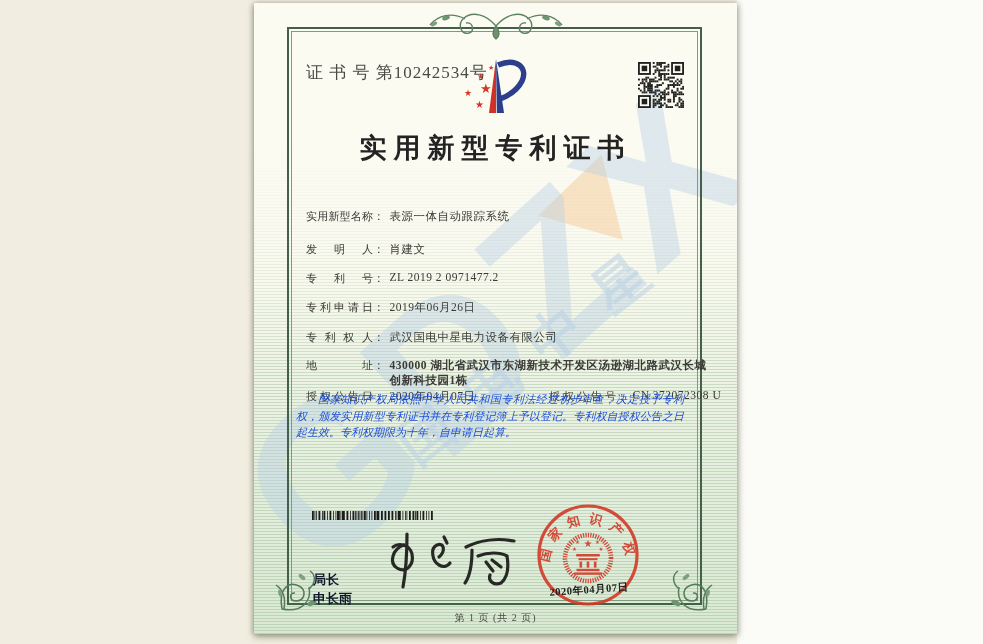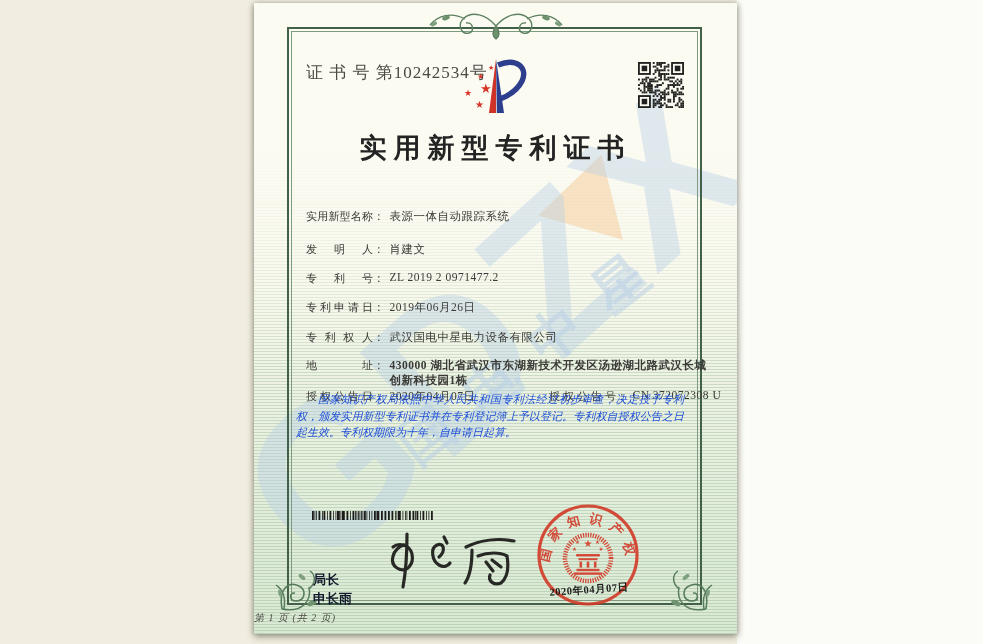--- a/index.html
+++ b/index.html
@@ -83,21 +83,21 @@
     position:absolute;left:59px;top:567px;
     font-family:"Liberation Sans","DejaVu Sans",sans-serif;
     font-size:13px;font-weight:bold;color:#0f172a;line-height:19px;
   }
   .signature{position:absolute;left:128px;top:526px;width:150px;height:62px;}
   .seal{position:absolute;left:281px;top:499px;width:106px;height:106px;opacity:.9;}
   .seal-date{
     position:absolute;left:286px;top:580px;width:98px;text-align:center;
     font-size:10.5px;font-weight:bold;color:#20201e;transform:rotate(-4deg);letter-spacing:.5px;
   }
-  .footer{position:absolute;left:0;top:608px;width:100%;text-align:left;font-size:10px;color:#4c4c46;letter-spacing:1px;font-style:italic;}
+  .footer{position:absolute;left:0;top:608px;width:100%;text-align:center;font-size:10px;color:#4c4c46;letter-spacing:1px;}
 </style>
 </head>
 <body>
 
 <div class="bg-right"></div>
 
 <div class="page">
 
   <div class="guilloche"></div>
 

